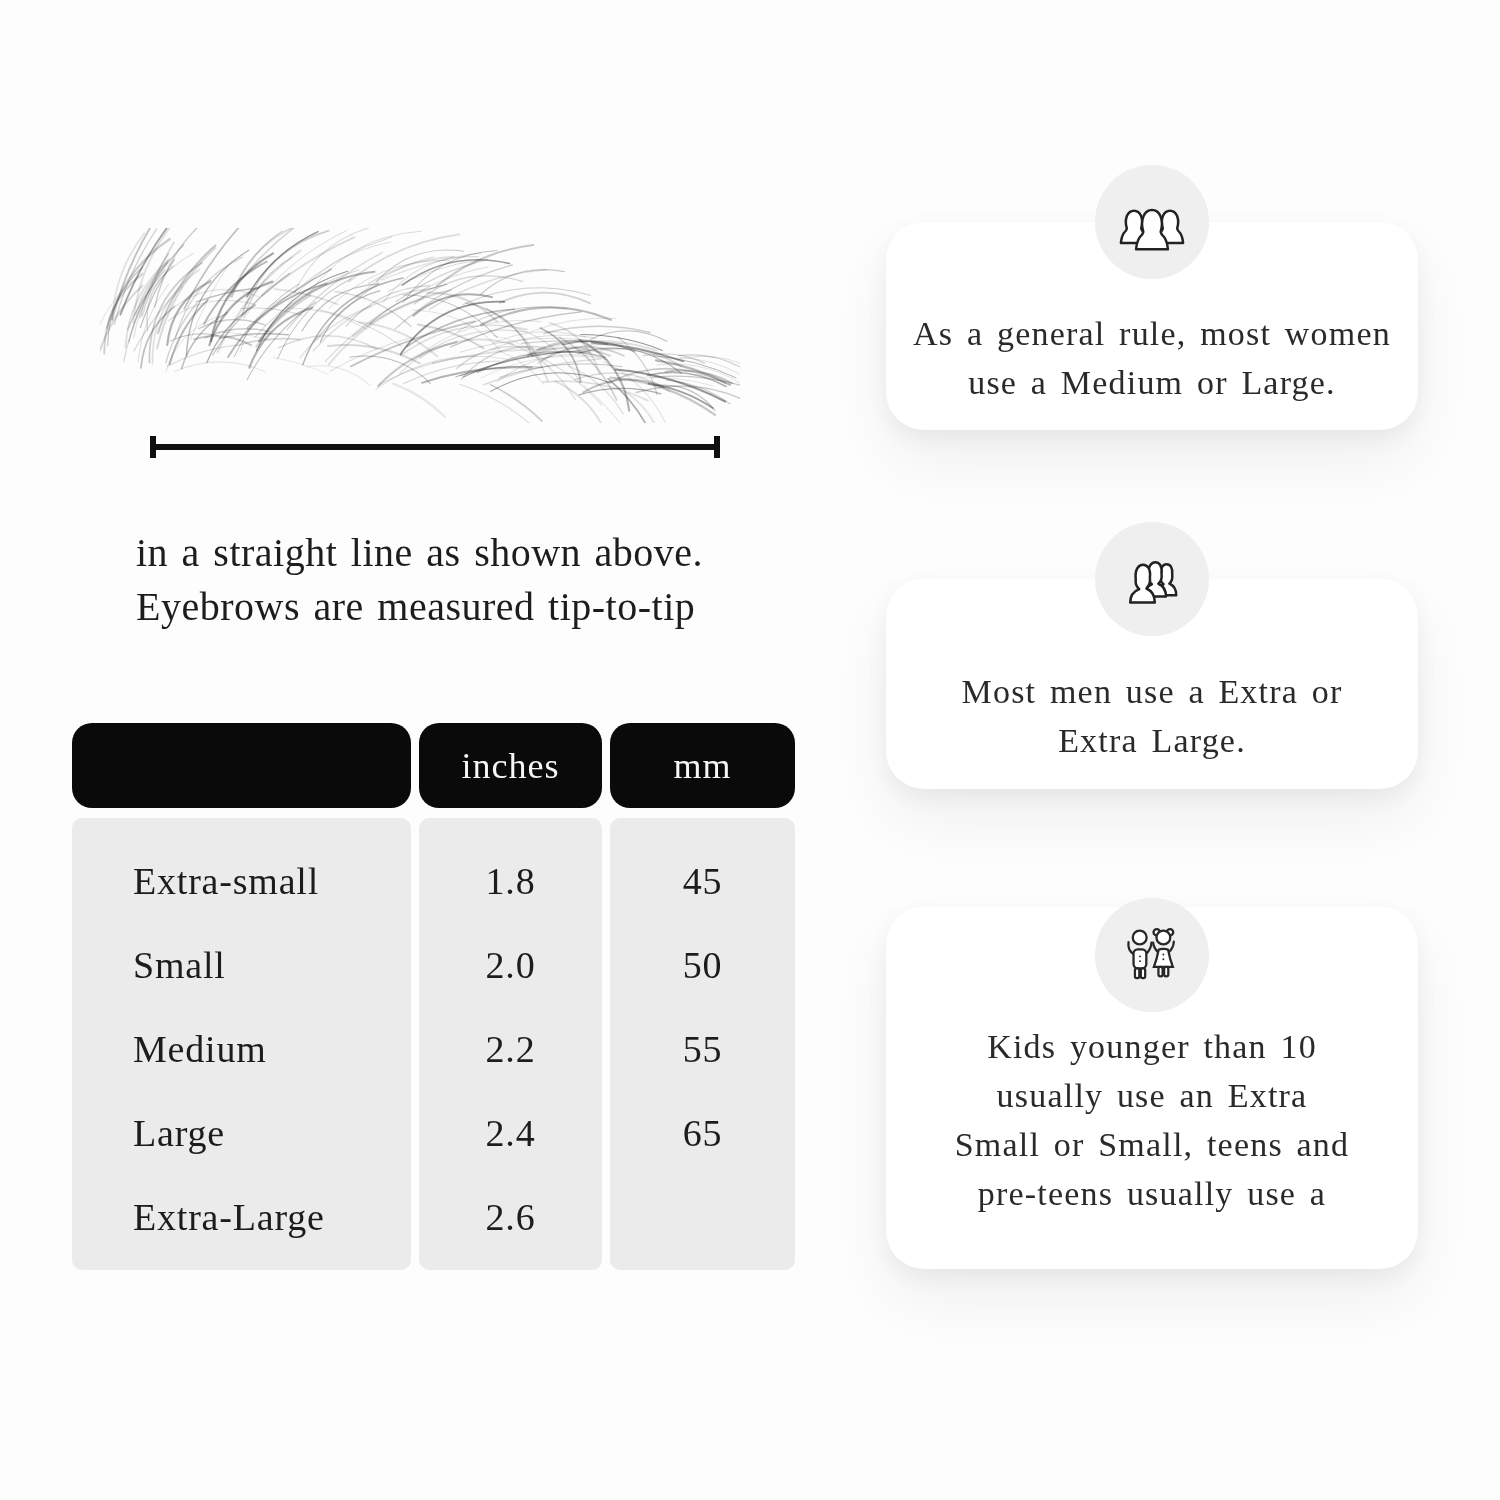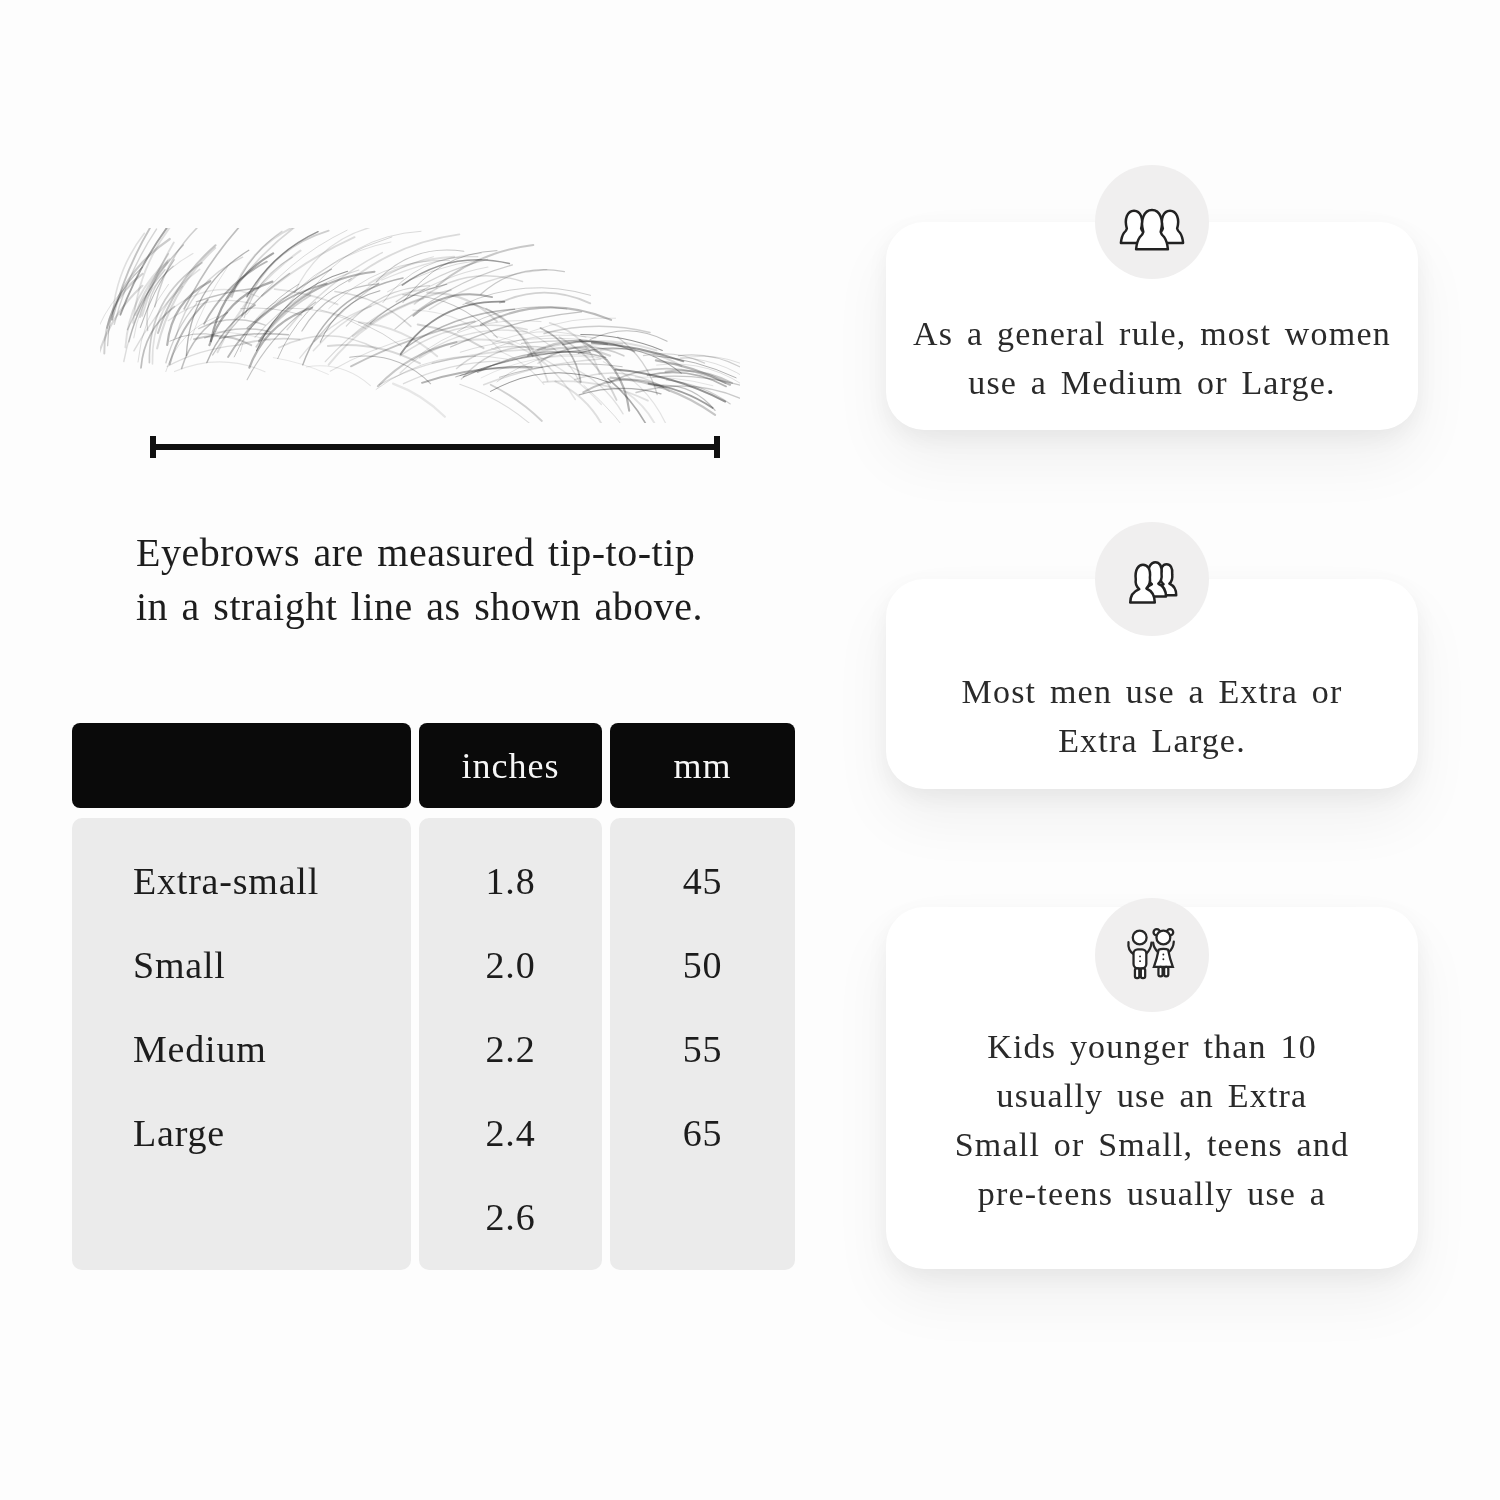--- a/index.html
+++ b/index.html
@@ -29,21 +29,21 @@
   .caption{
     position:absolute;left:136px;top:526px;width:620px;
     font-size:40px;line-height:54px;letter-spacing:.5px;word-spacing:3px;color:var(--ink);
   }
   
   .size-table{
     position:absolute;left:72px;top:723px;width:723px;
     display:grid;grid-template-columns:339px 183px 185px;column-gap:8px;row-gap:10px;
   }
   .th{
-    height:85px;background:var(--table_header_bg);border-radius:8px;
+    height:85px;background:var(--table_header_bg);border-radius:20px;
     display:flex;align-items:center;justify-content:center;
     color:var(--header_ink);font-size:36px;letter-spacing:1px;
   }
   .tcol{
     background:var(--table_body_bg);border-radius:10px;height:452px;
     padding-top:21px;display:flex;flex-direction:column;
   }
   .cell{
     height:84px;display:flex;align-items:center;font-size:38px;letter-spacing:.8px;color:#1c1c1c;
   }
@@ -297,34 +297,35 @@
       </g>
   </svg>
 
   <div class="measure-line">
     <div class="cap left"></div>
     <div class="bar"></div>
     <div class="cap right"></div>
   </div>
 
   <div class="caption">
+    <div>in a straight line as shown above.</div>
     <div>Eyebrows are measured tip-to-tip</div>
-    <div>in a straight line as shown above.</div>
   </div>
 
   <div class="size-table">
     <div class="th"></div>
     <div class="th">inches</div>
     <div class="th">mm</div>
 
     <div class="tcol labels">
       <div class="cell">Extra-small</div>
       <div class="cell">Small</div>
       <div class="cell">Medium</div>
       <div class="cell">Large</div>
+      <div class="cell">Extra-Large</div>
     </div>
     <div class="tcol nums">
       <div class="cell">1.8</div>
       <div class="cell">2.0</div>
       <div class="cell">2.2</div>
       <div class="cell">2.4</div>
       <div class="cell">2.6</div>
     </div>
     <div class="tcol nums">
       <div class="cell">45</div>

